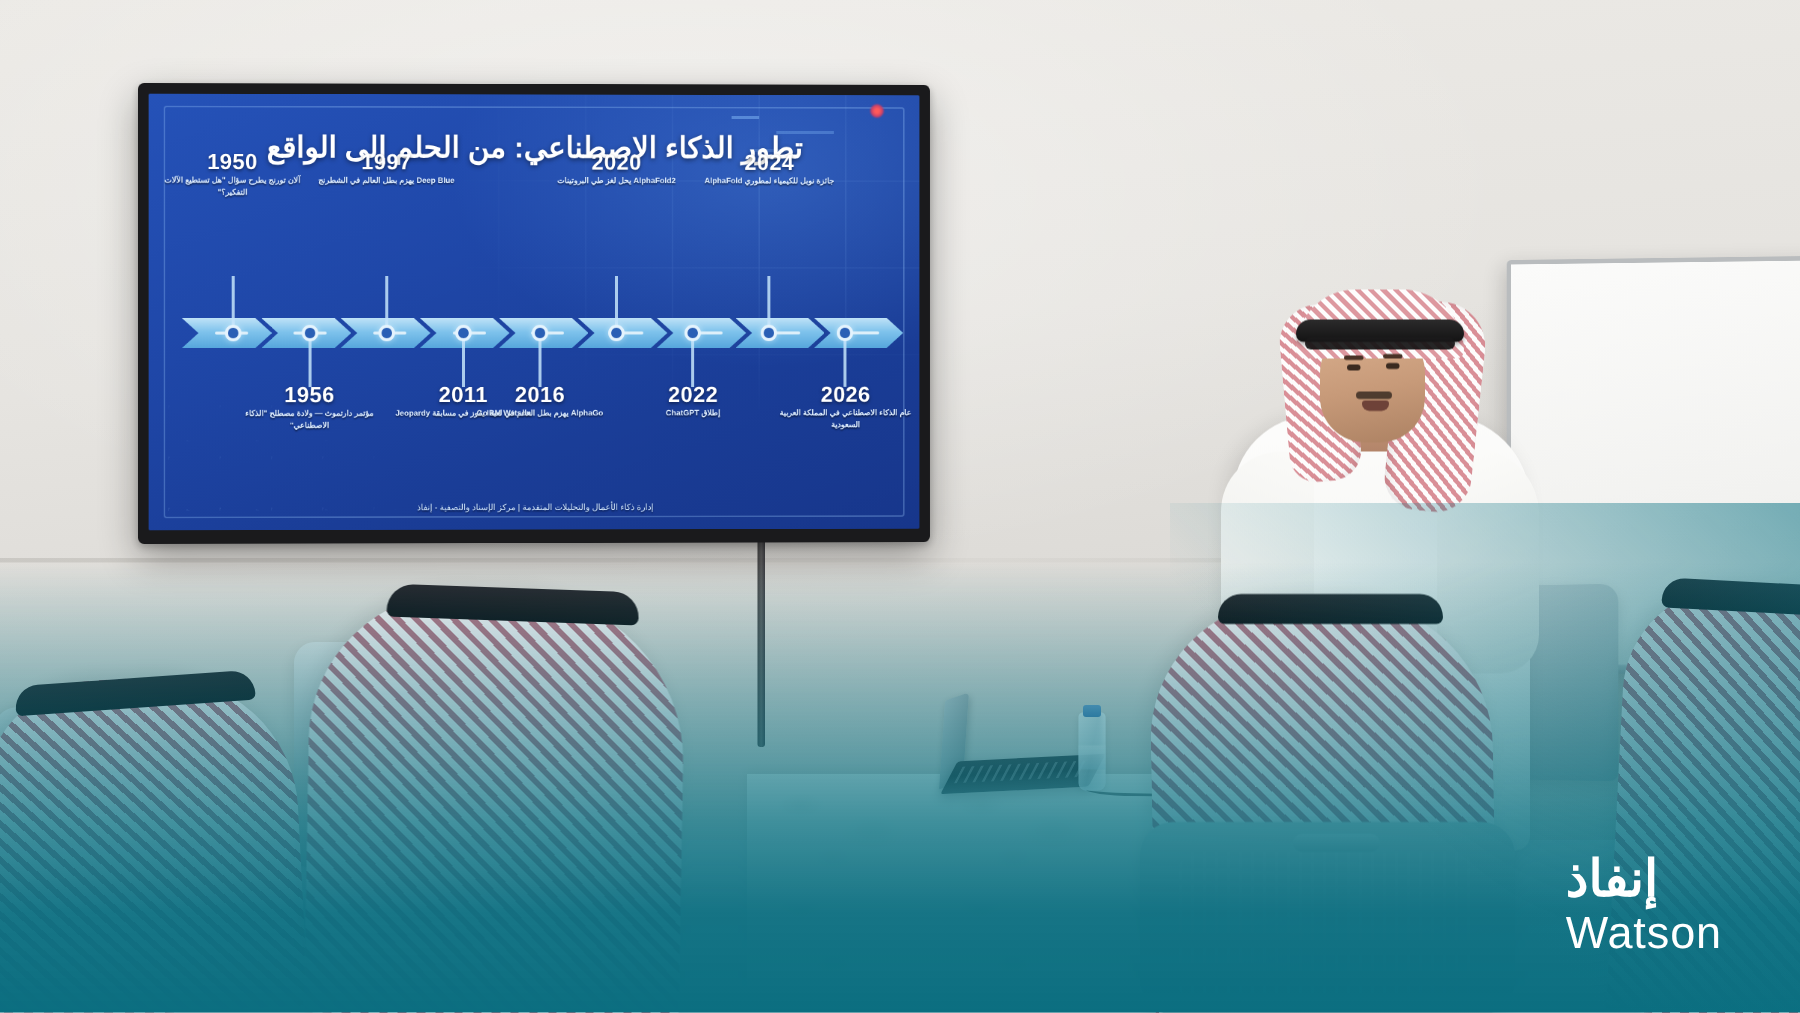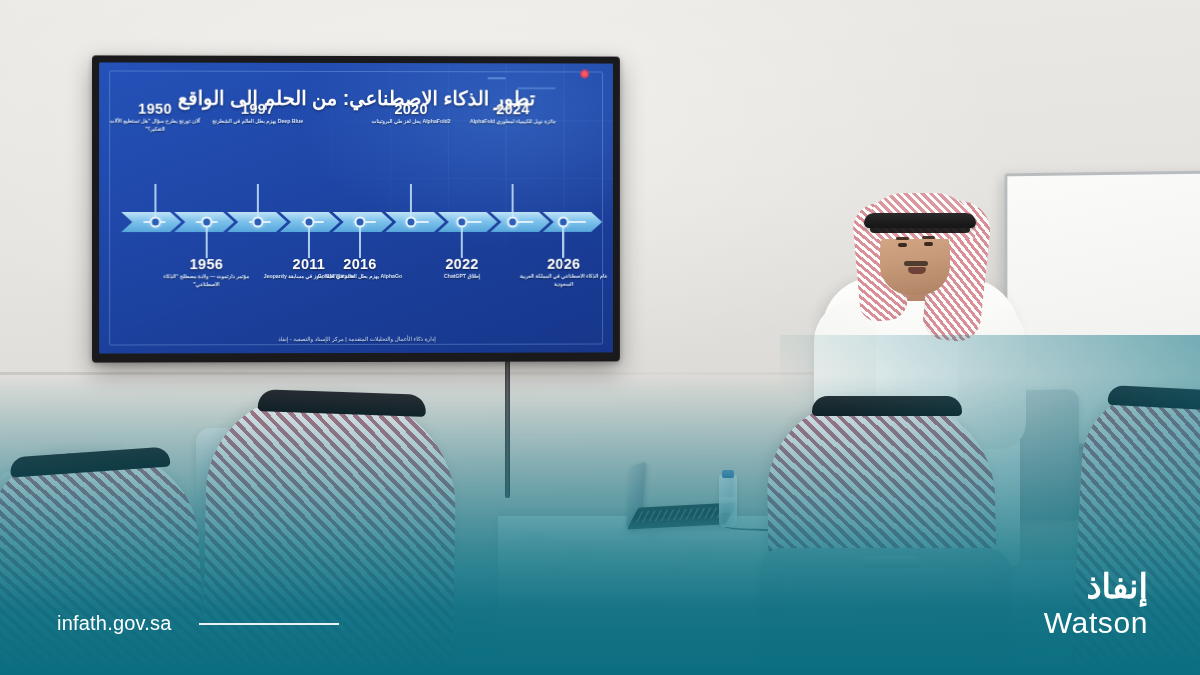--- a/index.html
+++ b/index.html
@@ -347,21 +347,21 @@
   
   #url-block {
     position:absolute; left:57px; bottom:40px;
     display:flex; align-items:center; gap:27px;
   }
   #site-url { color:#ffffff; font-size:20px; letter-spacing:.2px; }
   #url-rule { width:140px; height:2px; background:#ffffff; opacity:.92; }
 
   #logo {
     position:absolute; right:52px; bottom:36px;
-    text-align:right; color:#ffffff;
+    text-align:left; color:#ffffff;
   }
   #logo-ar { font-size:34px; font-weight:bold; letter-spacing:1px; direction:rtl; line-height:1.05; }
   #logo-en { font-size:30px; letter-spacing:.6px; line-height:1.1; margin-top:1px; }
 </style>
 </head>
 <body>
 
 <div id="scene">
 
   <div class="wall"></div>
@@ -502,23 +502,19 @@
   <div id="aud-3-igal"></div>
   <div class="aud" id="aud-4"></div>
   <div id="aud-4-igal"></div>
   <div class="chair" id="chair-c"></div>
   <div id="chair-c-inner"></div>
   <div id="chair-c-arm"></div>
 
   <div id="teal-overlay"></div>
   <div id="teal-right"></div>
 
-  <div id="url-block">
-    <span id="site-url">infath.gov.sa</span>
-    <span id="url-rule"></span>
-  </div>
 
   <div id="logo">
     <div id="logo-ar">إنفاذ</div>
     <div id="logo-en">Watson</div>
   </div>
 
 </div>
 
 </body></html>

